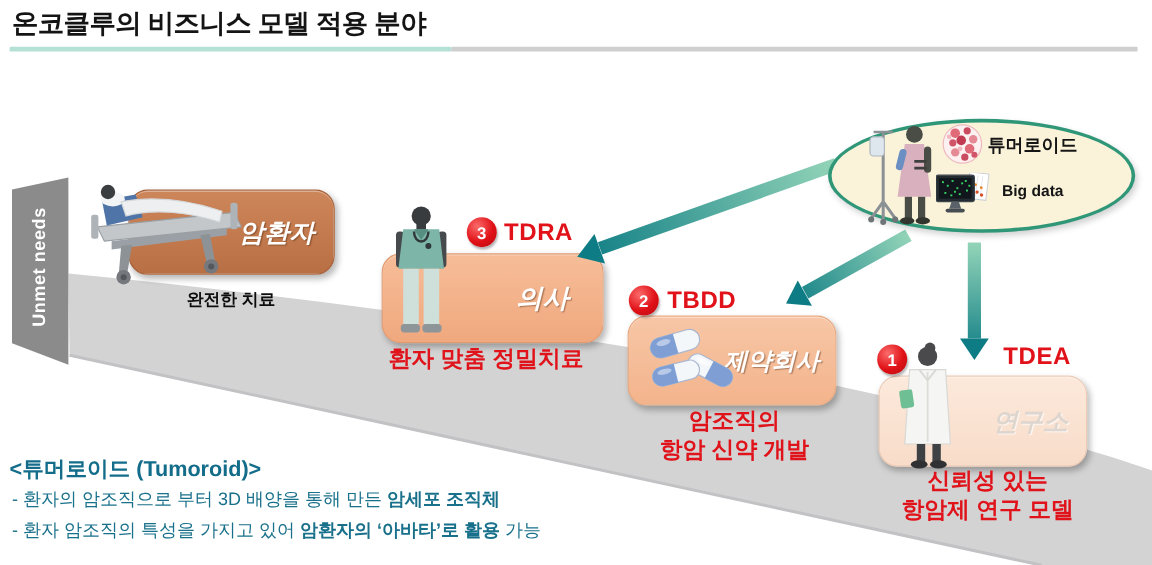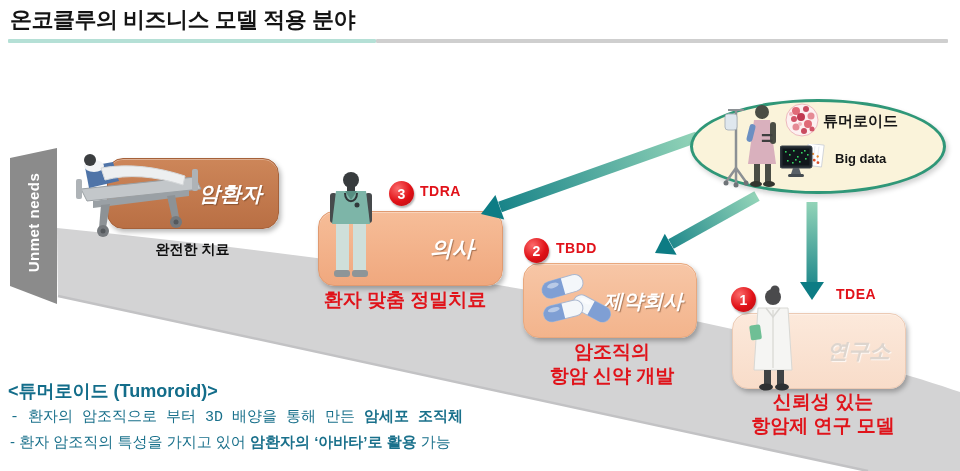--- a/index.html
+++ b/index.html
@@ -33,35 +33,35 @@
   .cap-red{font-size:19px;font-weight:800;color:#e0131a;text-align:center;line-height:24px;}
   .cap-doctor{left:314px;top:288px;width:182px;}
   .cap-pharma{left:528px;top:340px;width:168px;}
   .cap-research{left:740px;top:390px;width:166px;}
   
   .badge{width:25px;height:25px;border-radius:50%;display:flex;align-items:center;justify-content:center;
          color:#fff;font-size:14px;font-weight:800;
          background:radial-gradient(circle at 35% 30%,#fb6b6b 0%,#e01117 55%,#b50d12 100%);
          box-shadow:1px 2px 2px rgba(0,0,0,.3);}
   .b3{left:389px;top:181px;} .b2{left:524px;top:238px;} .b1{left:731px;top:287px;}
-  .code{font-size:14px;font-weight:800;color:#e1121a;letter-spacing:.5px;text-align:right;}
+  .code{font-size:20px;font-weight:800;color:#e1121a;letter-spacing:.5px;text-align:right;}
   .c3{left:420px;top:183px;} .c2{left:556px;top:240px;} .c1{left:836px;top:286px;}
   
   .bubble{left:690px;top:99px;width:256px;height:95px;border:3px solid #2f9778;border-radius:50%;
           background:#faf3da;box-shadow:2px 3px 5px rgba(0,0,0,.18);box-sizing:border-box;}
   .logo{left:733px;top:79px;width:106px;height:26px;background:#fff;border:2px solid #3a9b82;border-radius:7px;
         display:flex;align-items:center;gap:4px;padding:0 7px;box-sizing:border-box;}
   .logo-text{font-size:13.5px;font-weight:700;color:#2f8f80;letter-spacing:.2px;}
   .equals{left:761px;top:126px;font-size:21px;font-weight:800;color:#3f3f3f;}
   .tumo-label{left:823px;top:112px;font-size:15px;font-weight:800;color:#151515;}
   .bigdata-label{left:835px;top:151px;font-size:13px;font-weight:800;color:#151515;}
   
   .fn-title{left:8px;top:379px;font-size:18px;font-weight:800;color:#136d8a;}
   .fn-line{left:10px;font-size:15px;color:#19708b;}
-  .fn1{top:407px;font-family:Liberation Mono, monospace;} .fn2{top:433px;}
+  .fn1{top:407px;} .fn2{top:433px;}
 </style>
 </head>
 <body>
 
 <div class="canvas">
 
   <svg class="layer abs" width="960" height="471">
     <path d="M57,228 C300,252 520,285 700,322 C800,343 905,373 960,392 L960,471 L868,471 L58,296 Z" fill="#d3d3d4"></path>
     <path d="M58,296 L868,471" stroke="#c2c2c4" stroke-width="2.5" fill="none"></path>
     <polygon points="10,158 57,148 57,304 10,286" fill="#8b8b8b"></polygon>

